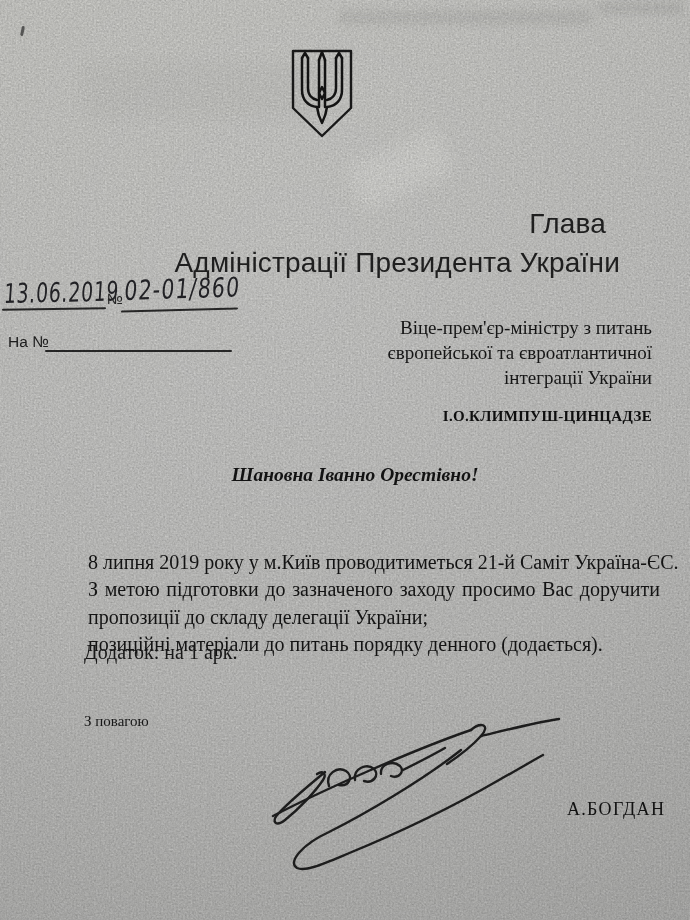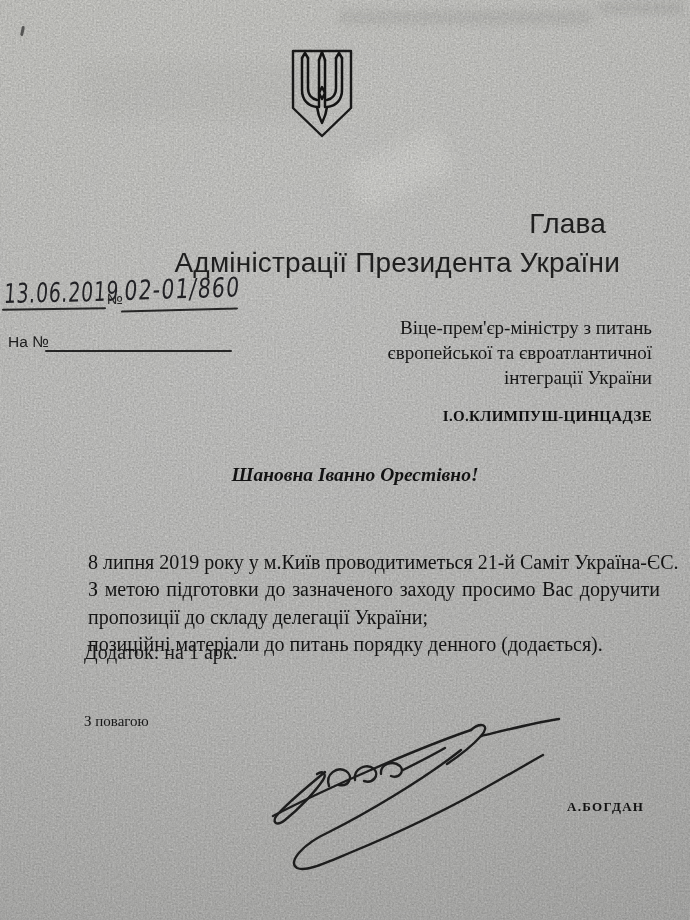--- a/index.html
+++ b/index.html
@@ -45,21 +45,21 @@
   .recipient .name{margin-top:14px;font-weight:bold;font-size:15px;letter-spacing:.3px;color:#111;}
   
   .salutation{left:140px;top:464px;width:430px;text-align:center;
               font-weight:bold;font-style:italic;font-size:19.5px;color:#151515;}
   .body{left:40px;top:505px;width:620px;font-size:20px;line-height:27.4px;color:#161616;}
   .body .ind{text-indent:48px;white-space:nowrap;margin-top:44px;}
   .body .just{text-indent:48px;text-align:justify;text-align-last:justify;}
   .body .li{padding-left:48px;white-space:nowrap;}
   .attach{left:84px;top:641px;font-size:20px;}
   .closing{left:84px;top:713px;font-size:15px;}
-  .signer{left:567px;top:799px;font-weight:bold;font-size:13px;letter-spacing:1.3px;color:#141414;text-align:center;}
+  .signer{left:567px;top:799px;font-weight:normal;font-size:18px;letter-spacing:1.3px;color:#141414;text-align:center;}
   .sig{position:absolute;left:263px;top:710px;width:300px;height:165px;}
 </style>
 </head>
 <body>
 
 <div class="page">
   <div class="content">
 
     <div class="corner-tick"></div>
     <div class="bleed bleed1"></div>

